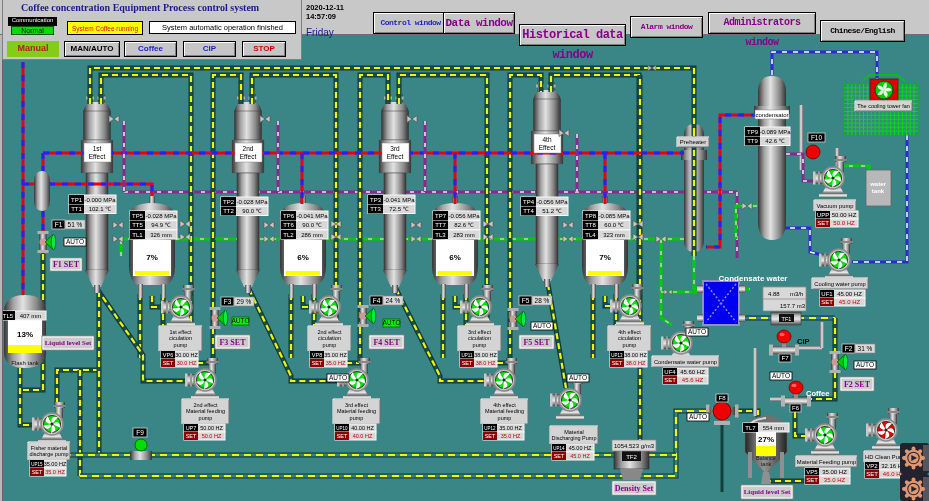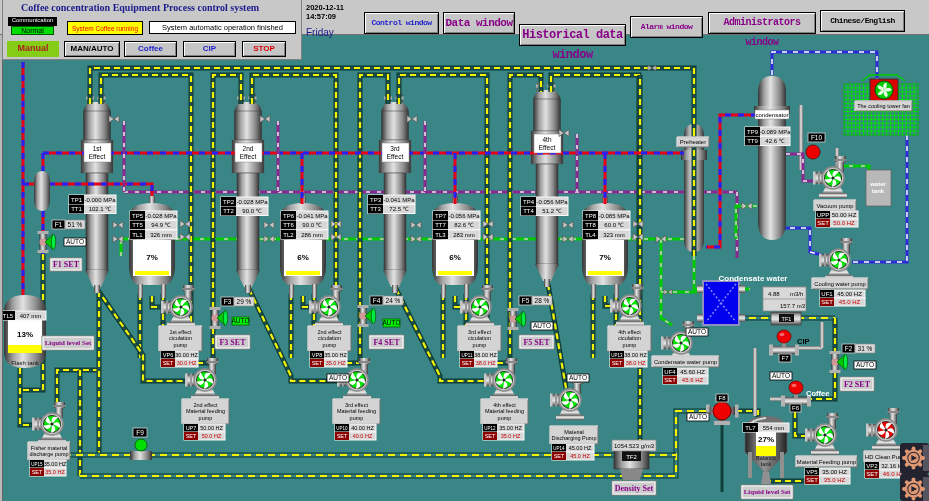--- a/index.html
+++ b/index.html
@@ -1095,17 +1095,17 @@
 <div class="abs" style="left:11px;top:26px;width:43px;height:9px;background:#00dd00;border:1px solid #005500;color:#000;font-size:7px;text-align:center;line-height:8px">Normal</div>
 <div class="abs" style="left:67px;top:21px;width:76px;height:14px;background:#ffff00;border:1px solid #000;color:#ee0000;font-size:6.5px;text-align:center;line-height:13px">System Coffee running</div>
 <div class="abs" style="left:149px;top:21px;width:147px;height:13px;background:#fff;border:1px solid #000;color:#000;font-size:7.5px;text-align:center;line-height:12px">System automatic operation finished</div>
 <div class="abs" style="left:7px;top:41px;width:52px;height:16px;background:#84cc16;color:#aa2222;font-size:9px;font-weight:bold;text-align:center;line-height:15px">Manual</div>
 <div class="btn" style="left:64px;top:41px;width:56px;height:16px;font-size:8px;line-height:14px;color:#000">MAN/AUTO</div>
 <div class="btn" style="left:124px;top:41px;width:53px;height:16px;font-size:8px;line-height:14px;color:#2222cc">Coffee</div>
 <div class="btn" style="left:183px;top:41px;width:53px;height:16px;font-size:8px;line-height:14px;color:#2222cc">CIP</div>
 <div class="btn" style="left:242px;top:41px;width:44px;height:16px;font-size:8px;line-height:14px;color:#dd0000">STOP</div>
 <div class="abs" style="left:306px;top:3px;width:58px;font-size:7.5px;font-weight:bold;color:#000">2020-12-11<br>14:57:09</div>
 <div class="abs" style="left:306px;top:27px;font-size:10px;font-weight:normal;color:#1a1a8c">Friday</div>
-<div class="btn mono" style="left:364px;top:12px;width:75px;height:22px;font-size:8px;line-height:20px;color:#2222cc">Control window</div>
+<div class="btn mono" style="left:373px;top:12px;width:75px;height:22px;font-size:8px;line-height:20px;color:#2222cc">Control window</div>
 <div class="btn mono" style="left:443px;top:12px;width:72px;height:22px;font-size:11px;line-height:20px;color:#880088">Data window</div>
 <div class="btn mono" style="left:519px;top:24px;width:107px;height:22px;font-size:12px;line-height:20px;color:#880088">Historical data window</div>
 <div class="btn mono" style="left:630px;top:16px;width:73px;height:22px;font-size:8px;line-height:20px;color:#880088">Alarm window</div>
 <div class="btn mono" style="left:708px;top:12px;width:108px;height:22px;font-size:10px;line-height:20px;color:#880088">Administrators window</div>
-<div class="btn mono" style="left:820px;top:10px;width:85px;height:22px;font-size:8px;line-height:20px;color:#000">Chinese/English</div>
+<div class="btn mono" style="left:820px;top:20px;width:85px;height:22px;font-size:8px;line-height:20px;color:#000">Chinese/English</div>
 </body></html>

